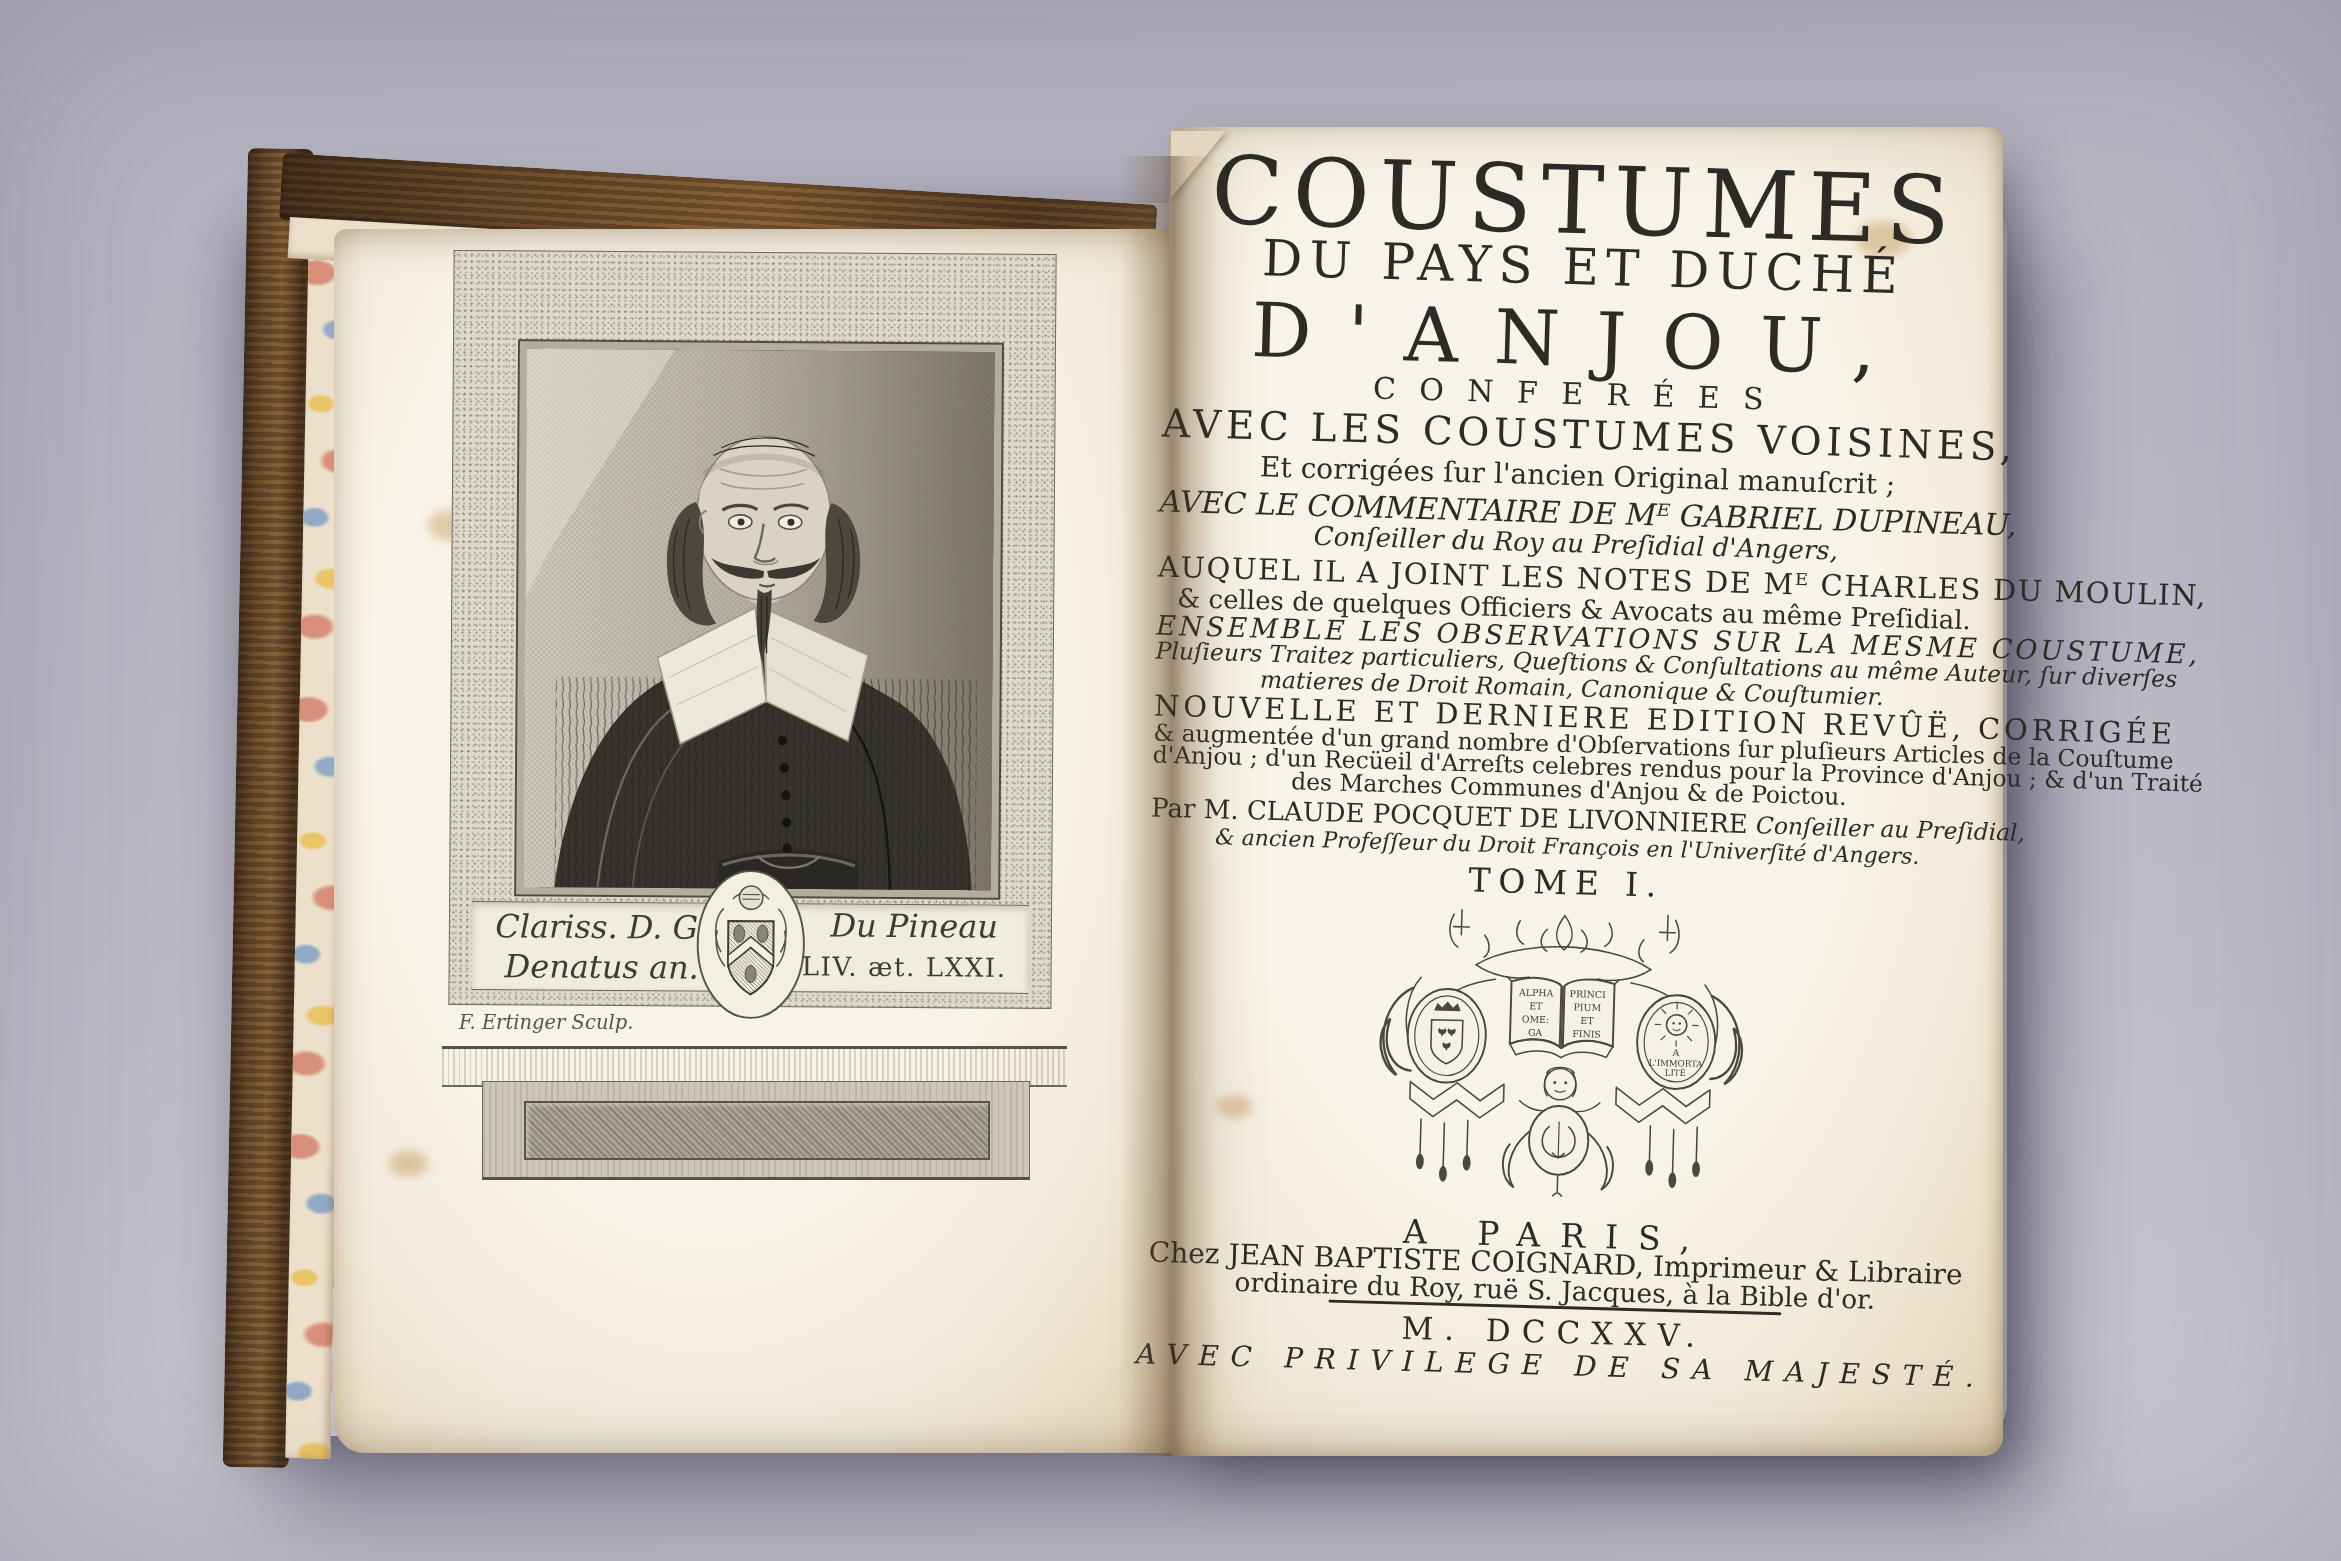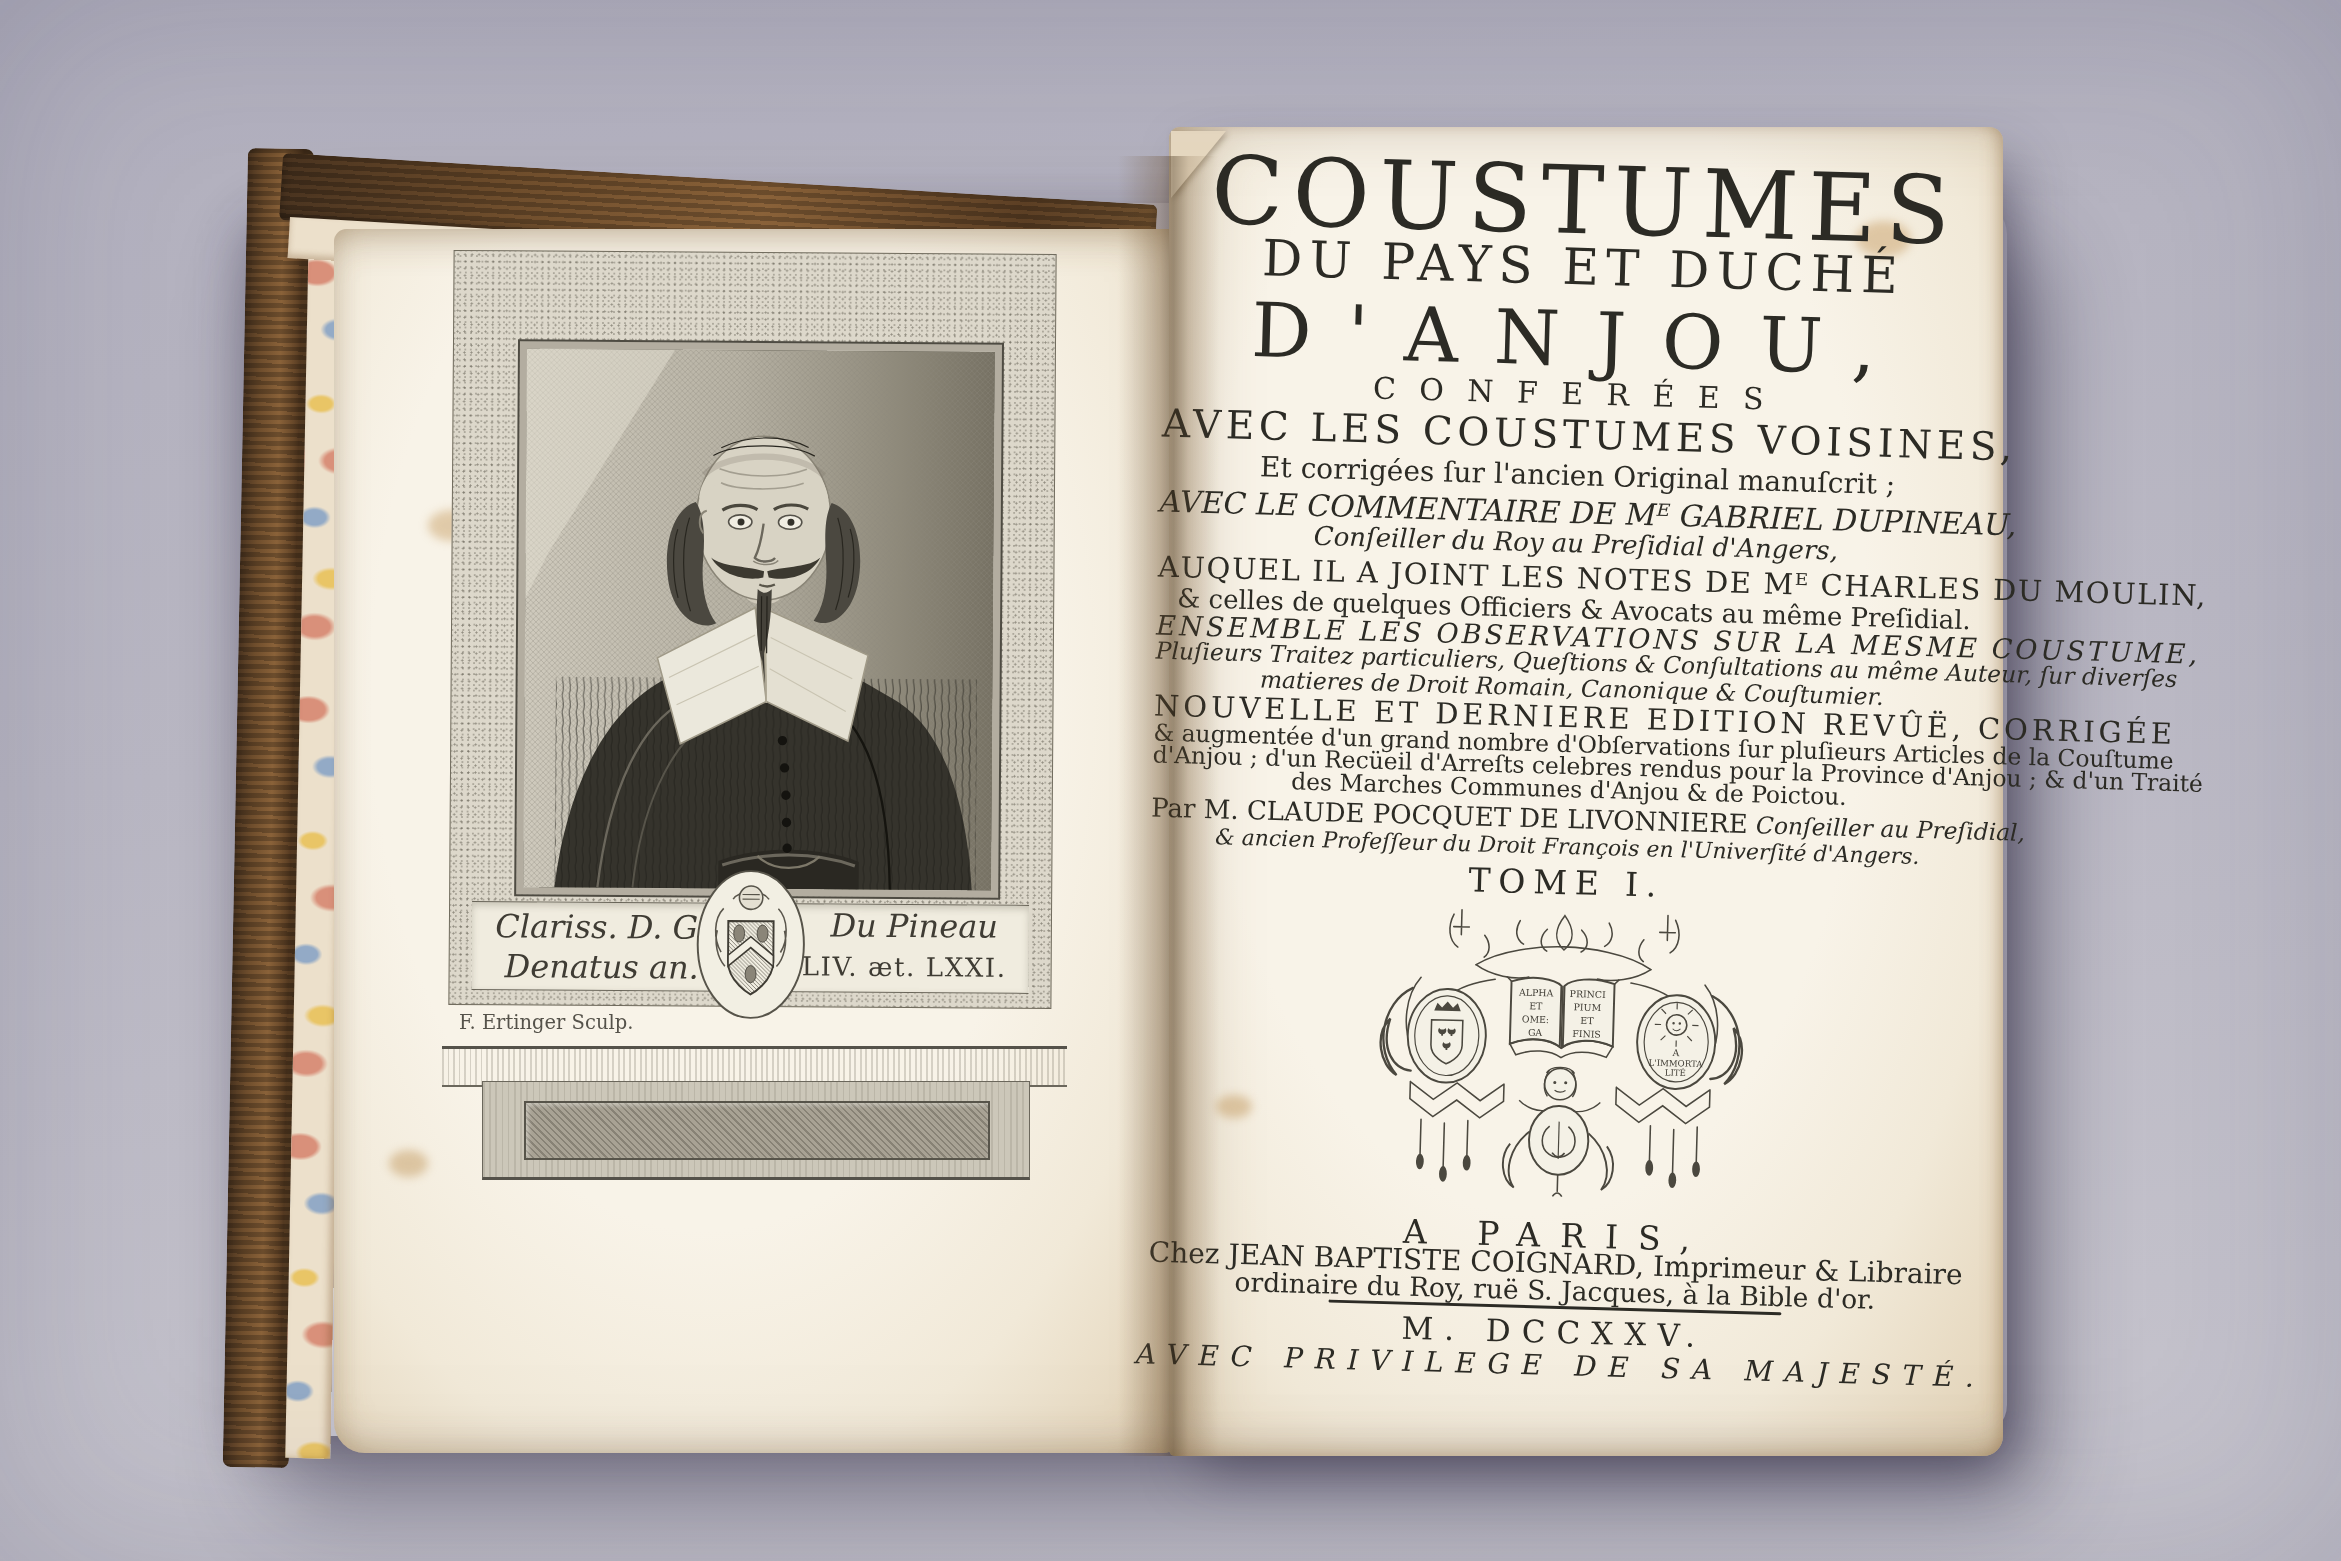--- a/index.html
+++ b/index.html
@@ -61,21 +61,21 @@
         background-size:7px 7px,5.5px 5.5px;background-position:0 0,3.1px 2.3px;
         border:1.6px solid #716c5e;transform:rotate(.4deg);}
   .portrait-field{left:66px;top:90px;width:468px;height:539px;border:7.8px solid #b3ada0;
         outline:2.3px solid #4e4b42;background:#c4c0b4;box-shadow:inset 0 0 0 1.6px #6a665a;}
   .caption-band{left:22px;top:650px;width:557px;height:87px;background:#f0ecdf;
         border-top:1.6px solid #6a665a;border-bottom:1.6px solid #6a665a;
         box-shadow:inset 0 3.1px 7.8px rgba(80,75,60,.25);}
   .cap-script{font-style:italic;font-size:32px;color:#3f3c34;white-space:nowrap;}
   .cap-roman{font-size:26px;letter-spacing:1.6px;color:#3f3c34;white-space:nowrap;}
   .shield-box{left:244px;top:615px;width:114px;height:153px;}
-  .signature{left:125px;top:782px;font-size:19.5px;color:#55524a;}
+  .signature{left:125px;top:782px;font-style:italic;font-size:19.5px;color:#55524a;}
 
   .ped-band{left:108px;top:817px;width:625px;height:36px;background:linear-gradient(180deg,#dcd7ca,#b9b3a4);
         border-top:3.1px solid #55524a;border-bottom:2.3px solid #6b675c;
         background-image:repeating-linear-gradient(90deg,rgba(90,85,70,.22) 0 1.6px,transparent 1.6px 5.5px);}
   .ped-plinth{left:148px;top:852px;width:546px;height:95px;background:#ccc7b9;
         border:1.6px solid #6b675c;border-bottom:3.1px solid #55524a;
         background-image:repeating-linear-gradient(90deg,rgba(90,85,70,.15) 0 1.6px,transparent 1.6px 6.2px);}
   .ped-panel{left:41px;top:19px;width:462px;height:55px;border:2.3px solid #57544a;background:#a8a294;
         background-image:repeating-linear-gradient(45deg,rgba(60,56,46,.3) 0 1.6px,transparent 1.6px 4.7px);
         box-shadow:inset 2.3px 2.3px 4.7px rgba(255,255,250,.4);}

